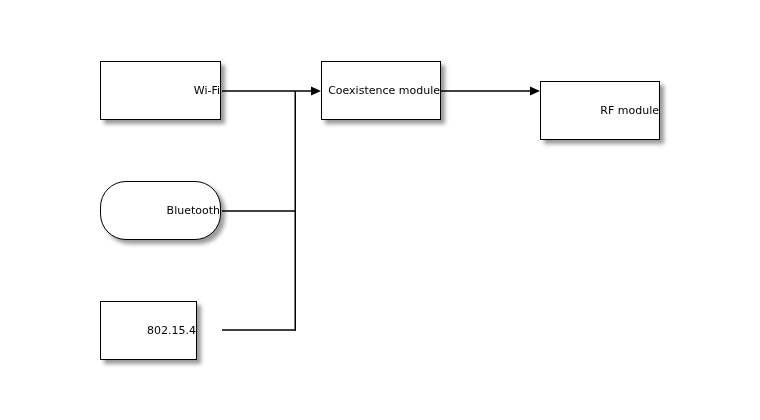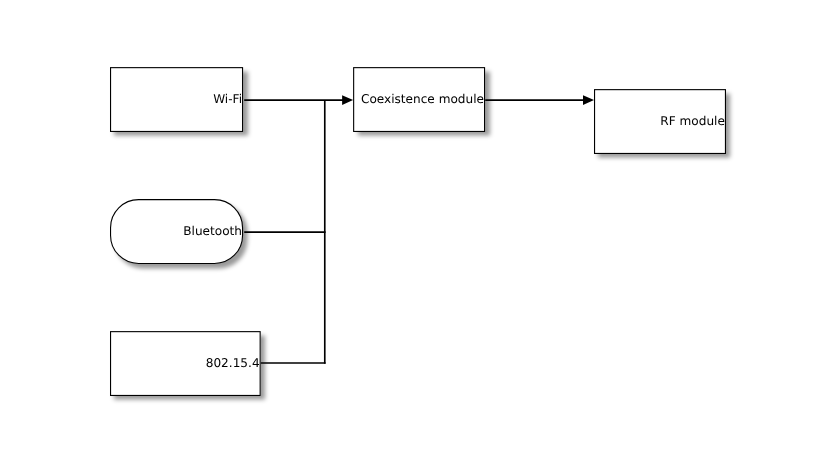--- a/index.html
+++ b/index.html
@@ -24,21 +24,21 @@
     display: flex;
     align-items: center;
     justify-content: flex-end;
     font-size: 11px;
     color: #000000;
     text-align: center;
     white-space: nowrap;
   }
   .node-wifi        { left: 100px; top:  61px; width: 121px; height: 59px; }
   .node-bluetooth   { left: 100px; top: 181px; width: 121px; height: 59px; border-radius: 26px; }
-  .node-ieee802154  { left: 100px; top: 301px; width: 137px; height: 59px; }
+  .node-ieee802154  { left: 100px; top: 301px; width: 97px; height: 59px; }
   .node-coexistence { left: 321px; top:  61px; width: 120px; height: 59px; }
   .node-rf          { left: 540px; top:  61px; width: 120px; height: 59px; margin-top: 20px; }
   .wires {
     position: absolute;
     left: 0;
     top: 0;
     width: 760px;
     height: 420px;
     pointer-events: none;
   }

